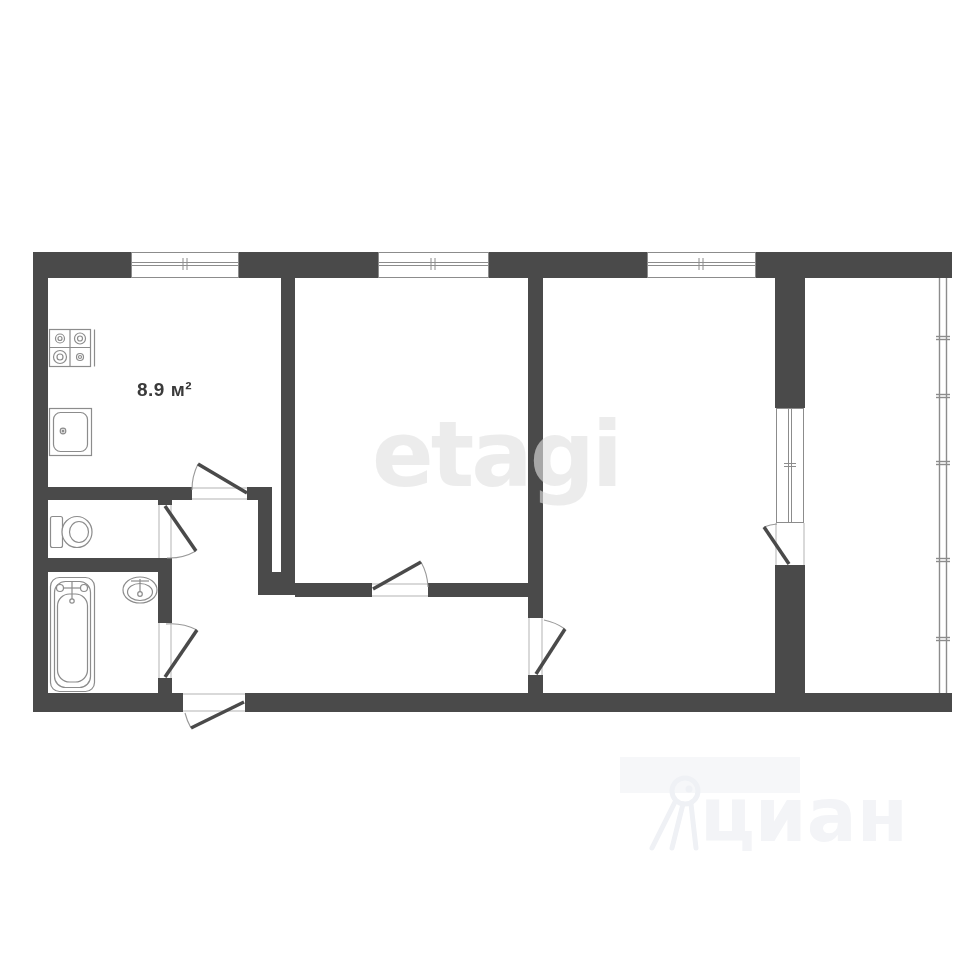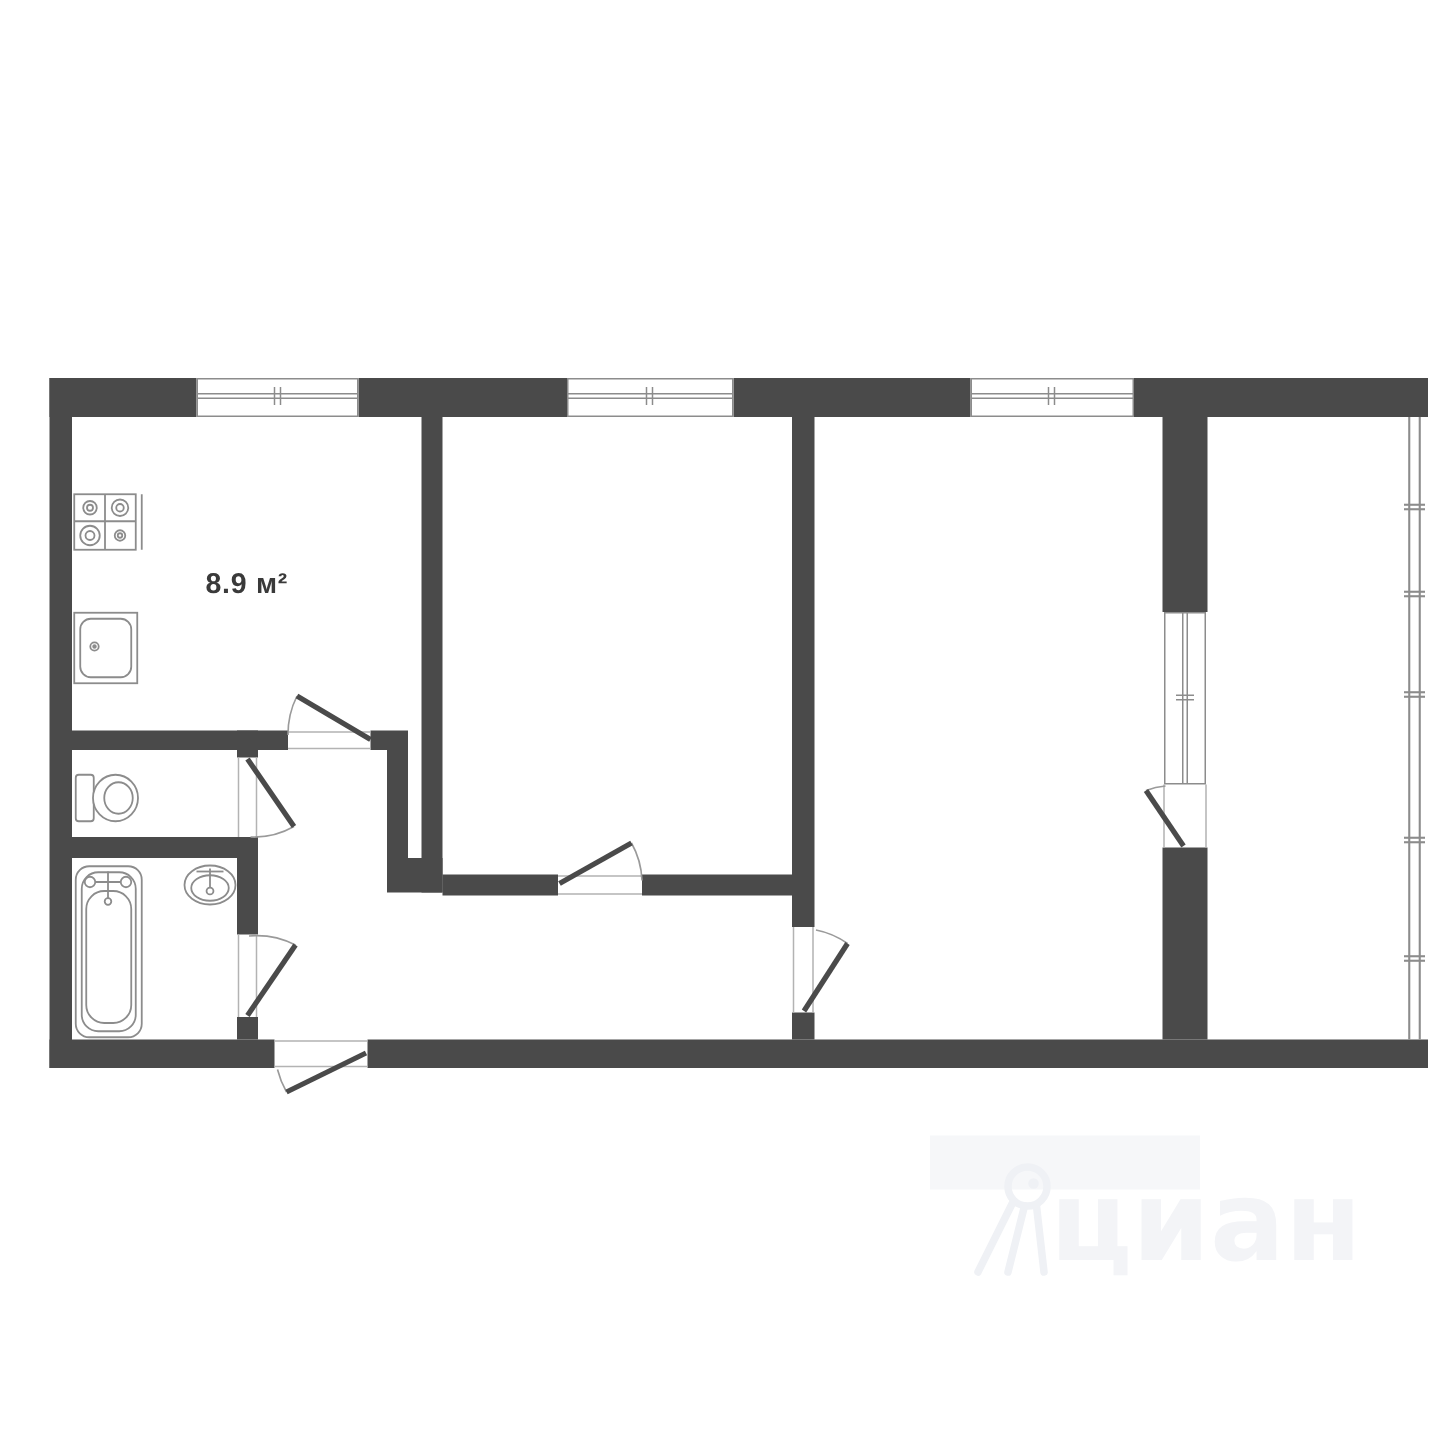--- a/index.html
+++ b/index.html
@@ -168,20 +168,21 @@
         <ellipse cx="140" cy="592" rx="12.5" ry="8.5"></ellipse>
         <line x1="131" y1="581" x2="149" y2="581"></line>
         <line x1="140" y1="579" x2="140" y2="592"></line>
         <circle cx="140" cy="594" r="2.3"></circle>
       </g>
     </g>
   </svg>
 
   <div class="area-label">8.9 м²</div>
 
+  <div class="wm-etagi">etagi</div>
 
   <div class="wm-band"></div>
 
   <svg id="cian-bird" width="80" height="100" viewBox="0 0 80 100">
     <g fill="none" stroke="#eff1f5" stroke-width="5" stroke-linecap="round">
       <circle cx="57" cy="29" r="13"></circle>
       <circle cx="61" cy="27" r="3.5" fill="#eff1f5" stroke="none"></circle>
       <path d="M47,40 L24,86"></path>
       <path d="M55,42 L44,86"></path>
       <path d="M63,42 L68,86"></path>

